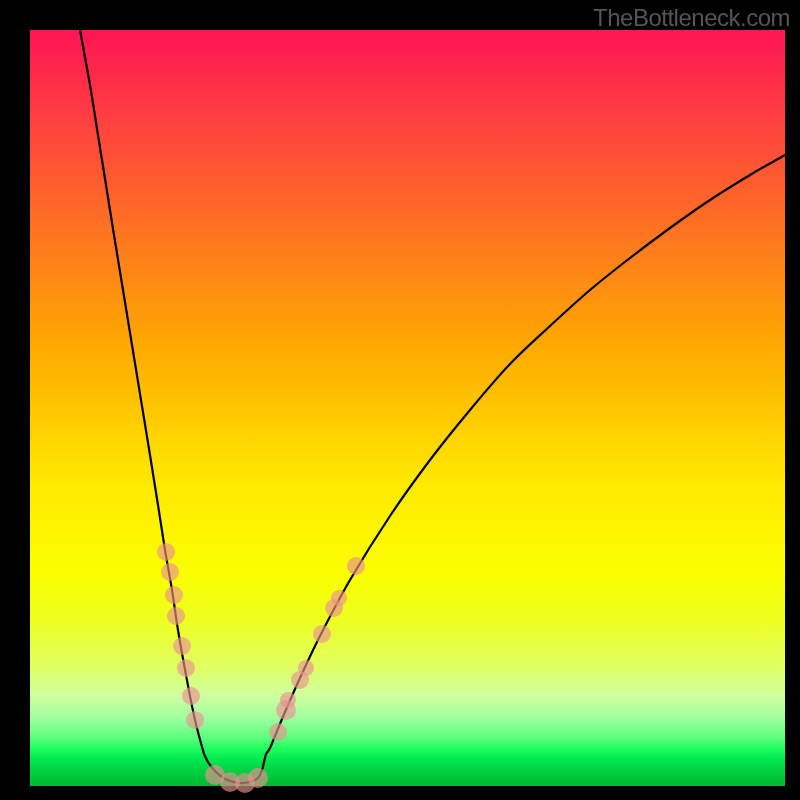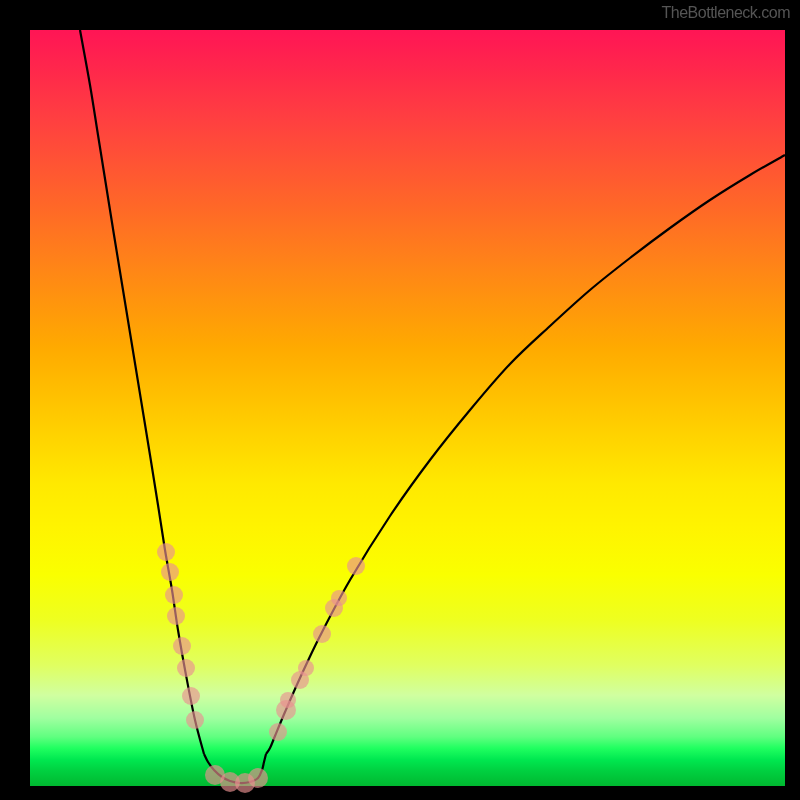--- a/index.html
+++ b/index.html
@@ -2,21 +2,21 @@
 <html><head>
   <meta charset="utf-8">
   <style>
     * { margin: 0; padding: 0; box-sizing: border-box; }
     body { width: 800px; height: 800px; overflow: hidden; font-family: Arial, sans-serif; }
     .container { position: relative; width: 800px; height: 800px; background: #000; }
     .watermark {
       position: absolute;
       top: 4px;
       right: 10px;
-      font-size: 16px;
+      font-size: 24px;
       font-weight: 500;
       color: #555;
       z-index: 10;
       letter-spacing: -0.5px;
     }
     .plot-area {
       position: absolute;
       left: 30px;
       top: 30px;
       width: 755px;

